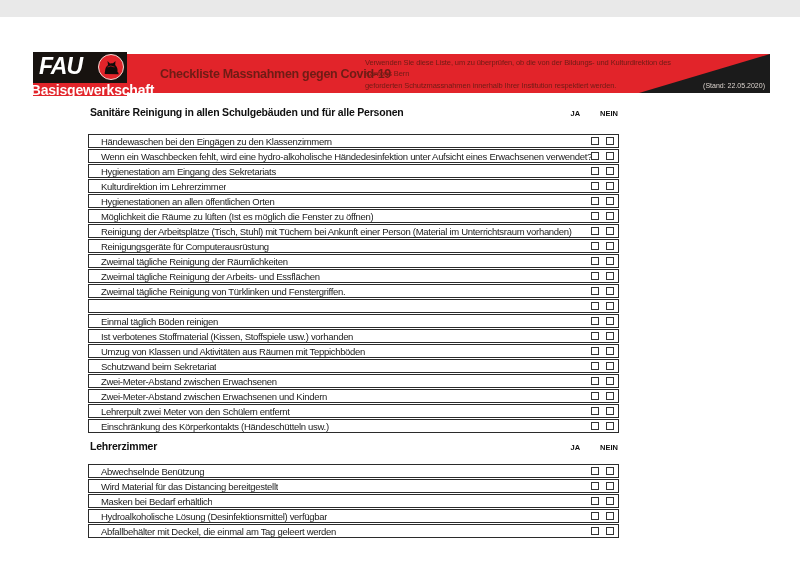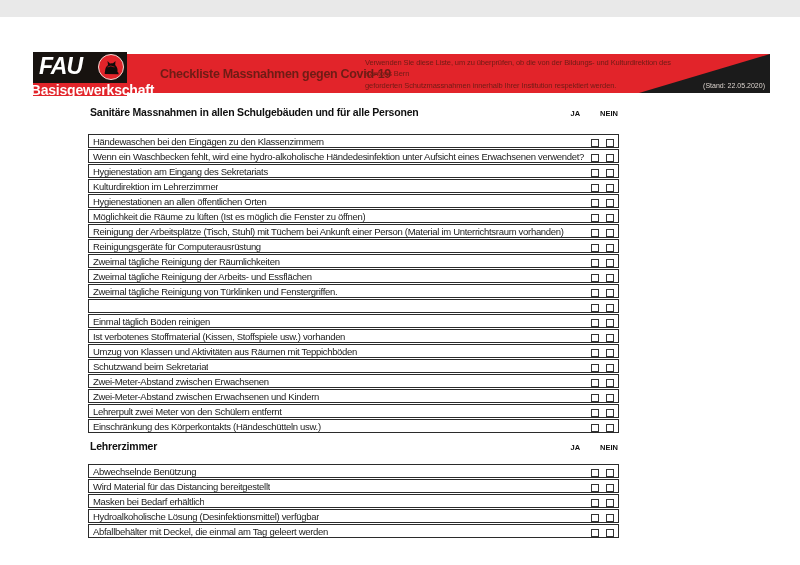--- a/index.html
+++ b/index.html
@@ -72,21 +72,21 @@
   .hdr-1 { top:89px; }
   .hdr-2 { top:423px; }
 
   .check-table { position:absolute; left:88px; width:531px; }
   .tbl-1 { top:117px; }
   .tbl-2 { top:447px; }
 
   .row {
     width:100%; height:14px; margin-bottom:1px;
     border:1px solid #2b2b2b; background:#ffffff;
-    display:flex; align-items:flex-end;
+    display:flex; align-items:center;padding-left:8px;
   }
   .row-label {
     padding-left:4px; font-size:9.5px; color:#1c1c1c; letter-spacing:-0.3px;
     white-space:nowrap; overflow:hidden;
   }
   .cbs { margin-left:auto; display:flex; gap:7px; padding-right:4px; }
   .cb {
     width:8px; height:8px; border:1px solid #333333; background:#ffffff;
     display:inline-block;
   }
@@ -124,21 +124,21 @@
     <div class="banner-desc">
       <div>Verwenden Sie diese Liste, um zu überprüfen, ob die von der Bildungs- und Kulturdirektion des Kantons Bern</div>
       <div>geforderten Schutzmassnahmen innerhalb Ihrer Institution respektiert werden.</div>
     </div>
 
     <div class="banner-triangle"></div>
     <div class="banner-stand">(Stand: 22.05.2020)</div>
   </div>
 
   <div class="section-header hdr-1">
-    <span class="section-title">Sanitäre Massnahmen in allen Schulgebäuden und für alle Personen</span>
+    <span class="section-title">Sanitäre Reinigung in allen Schulgebäuden und für alle Personen</span>
     <span class="col-heads">
       <span>JA</span>
       <span>NEIN</span>
     </span>
   </div>
 
   <div class="check-table tbl-1">
   <div class="row">
     <span class="row-label">Händewaschen bei den Eingägen zu den Klassenzimmern</span>
     <span class="cbs">

